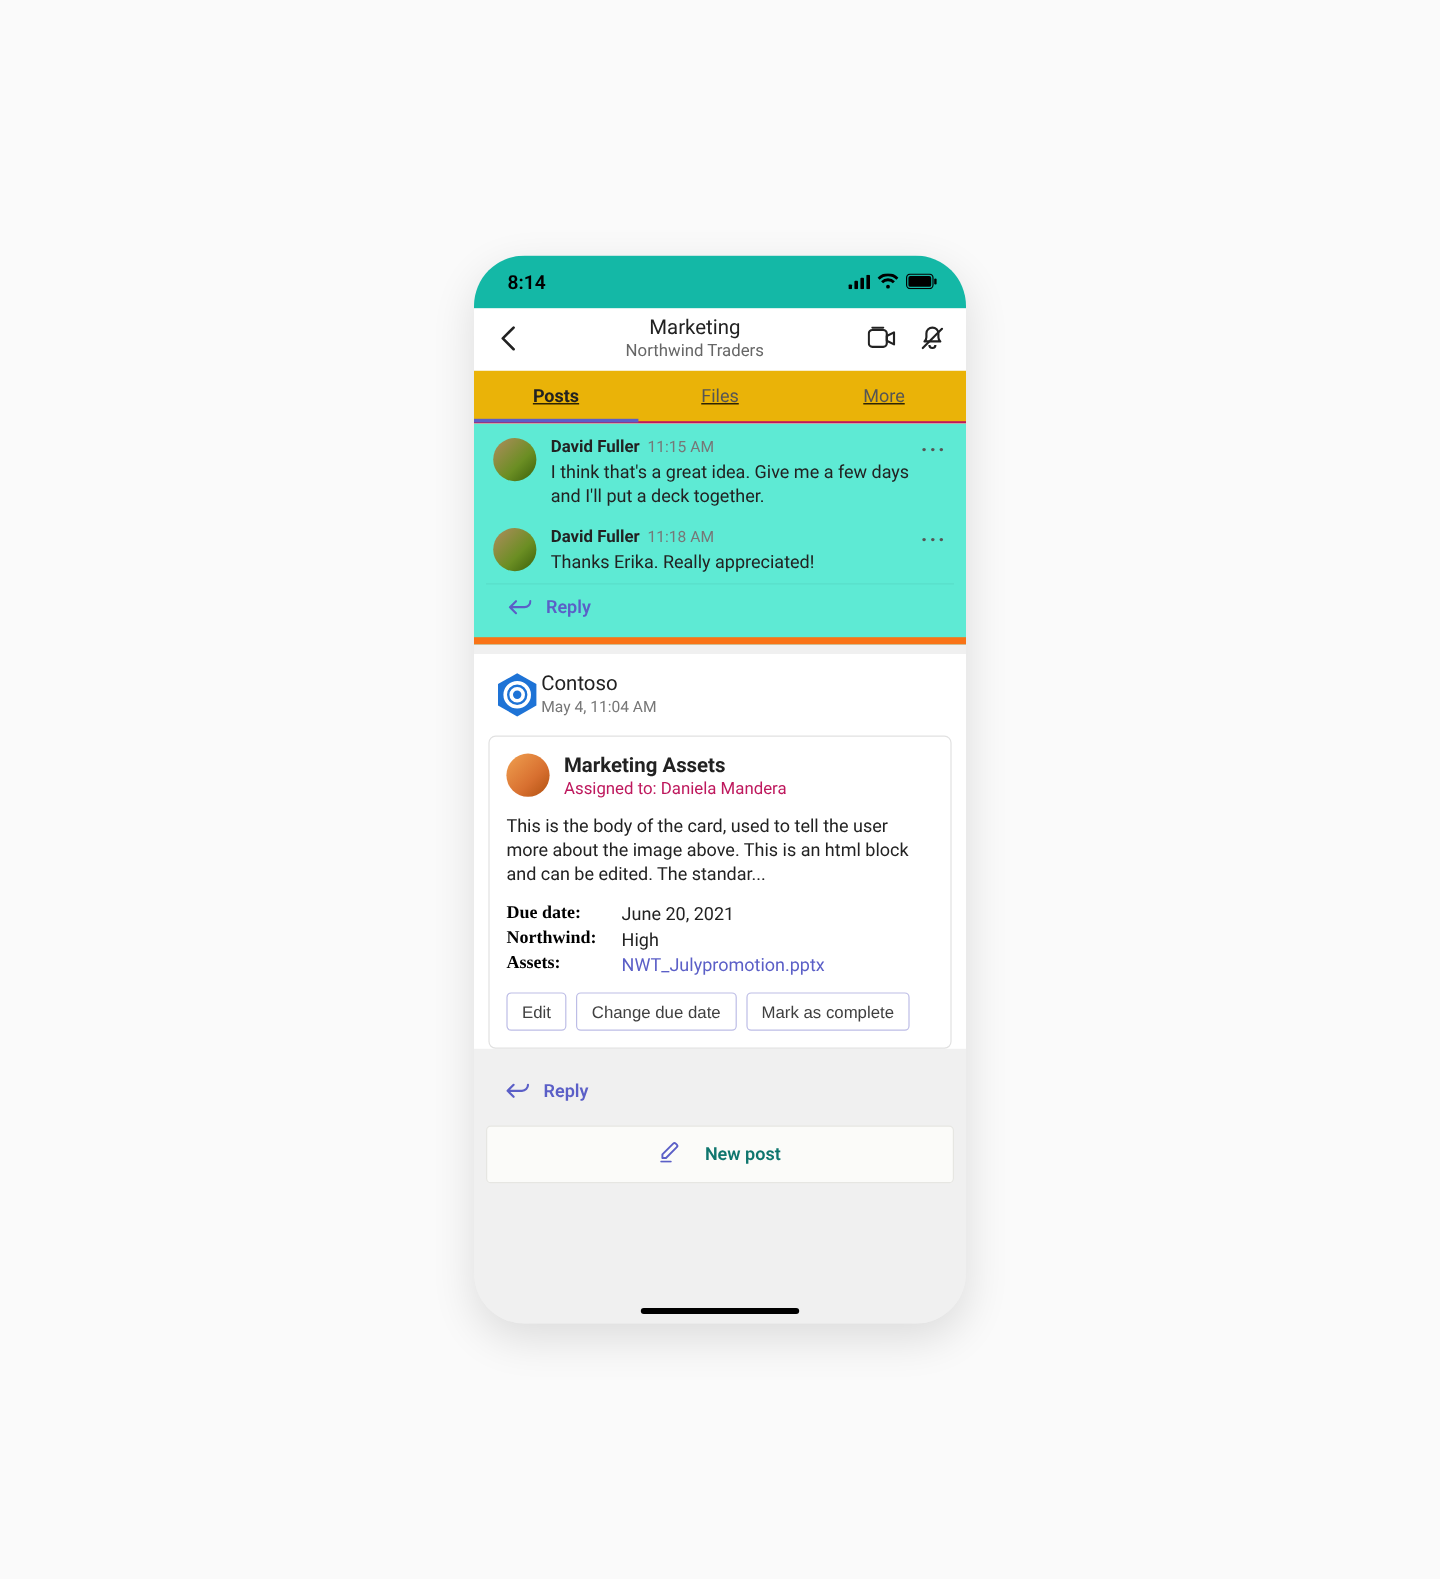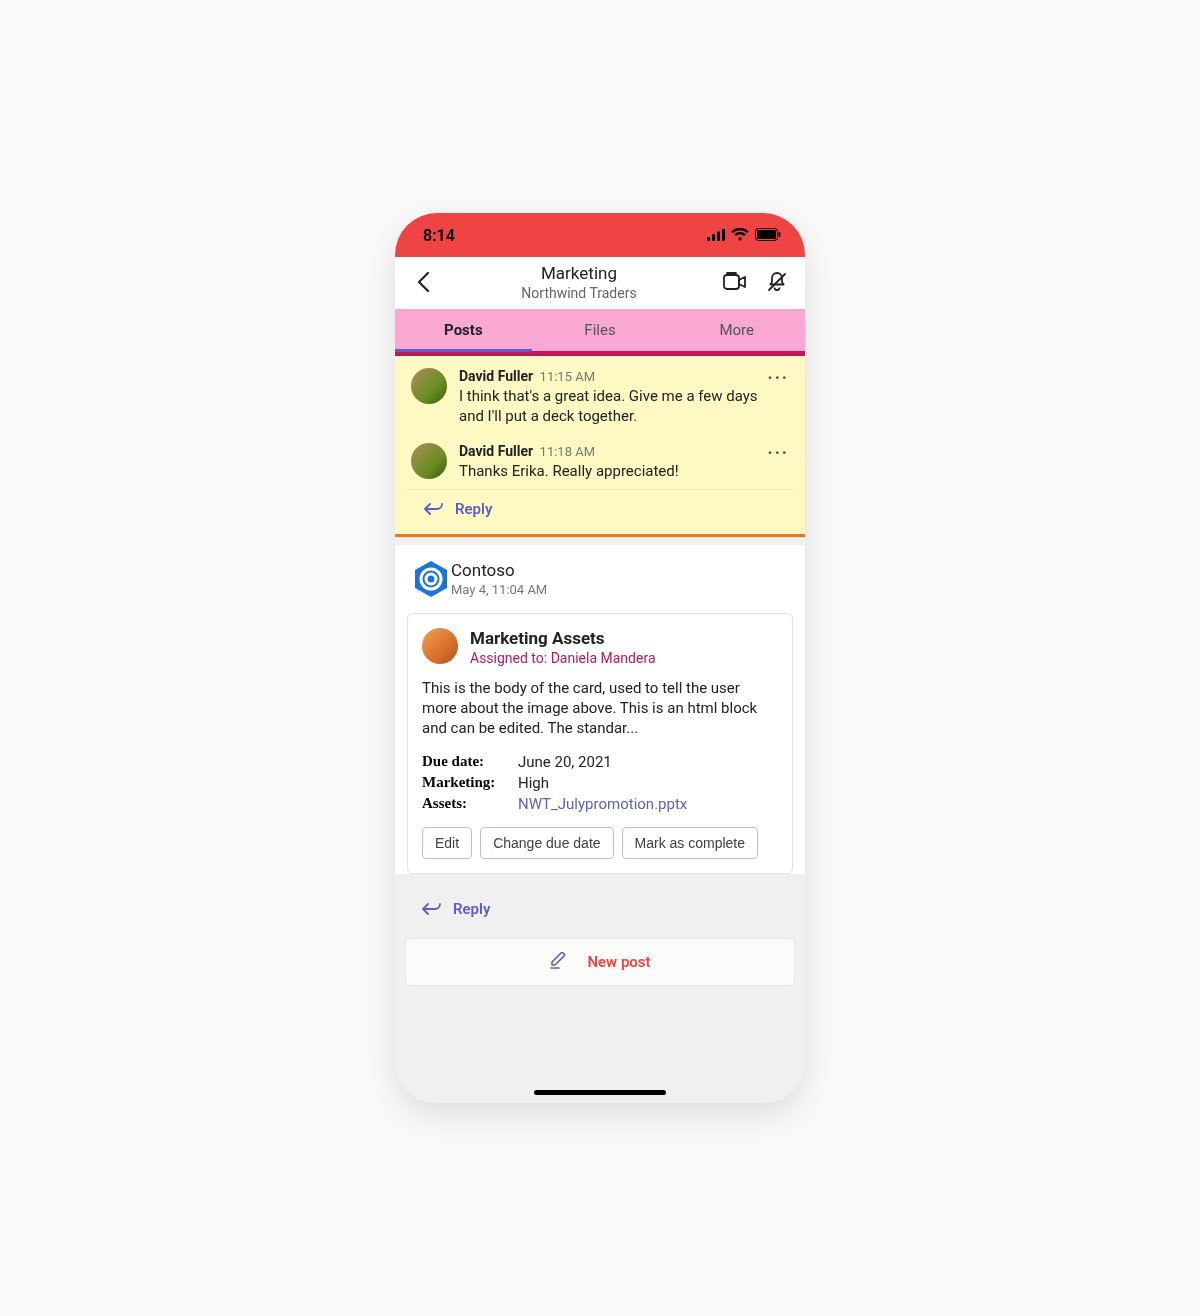--- a/index.html
+++ b/index.html
@@ -19,21 +19,21 @@
     background: #f0f0f0;
     border-radius: 42px;
     overflow: hidden;
     box-shadow: 0 12px 36px rgba(0,0,0,0.12);
     display: flex;
     flex-direction: column;
     position: relative;
   }
   
   .status-bar {
-    background: #ef4444;
+    background: #14b8a6;
     height: 44px;
     display: flex;
     align-items: center;
     justify-content: space-between;
     padding: 0 24px 0 28px;
     font-weight: 600;
     font-size: 16px;
   }
   .status-icons { display: flex; align-items: center; gap: 6px; }
   
@@ -45,23 +45,24 @@
     gap: 8px;
   }
   .back { width: 28px; display:flex; align-items:center; justify-content:center; }
   .header-title { flex: 1; text-align: center; }
   .header-title .t1 { font-weight: 400; font-size: 17px; color: #222; }
   .header-title .t2 { font-size: 14px; color: #666; margin-top: 2px; }
   .header-icons { display: flex; gap: 18px; }
   .icon-btn { width: 24px; height: 24px; display:flex; align-items:center; justify-content:center; }
   
   .tabs {
-    background: #f9a8d4;
-    display: flex;
-    border-bottom: 5px solid #be185d;
+    background: #eab308;
+    display: flex;
+    border-bottom: 2px solid #be185d;
+    text-decoration: underline;
   }
   .tab {
     flex: 1;
     text-align: center;
     padding: 12px 0 12px;
     font-size: 15px;
     color: #555;
     font-weight: 400;
     position: relative;
     cursor: pointer;
@@ -69,21 +70,21 @@
   .tab.active { font-weight: 700; color: #222; }
   .tab.active::after {
     content: "";
     position: absolute;
     bottom: -1px; left: 0; right: 0;
     height: 3px;
     background: #5b5fc7;
   }
   
   .scroll { flex: 1; overflow: hidden; background: #f0f0f0; }
-  .thread-bg { background: #fef9c3; padding-bottom: 4px; border-bottom: 3px solid #f97316;}
+  .thread-bg { background: #5eead4; padding-bottom: 4px; border-bottom: 6px solid #f97316;}
   .msg {
     display: flex;
     padding: 12px 16px 4px;
     gap: 12px;
     position: relative;
   }
   .avatar {
     width: 36px; height: 36px;
     border-radius: 50%;
     background: linear-gradient(135deg,#b08c5f 0%, #6b8e23 60%, #3a5f0b 100%);
@@ -164,21 +165,21 @@
   .new-post-wrap { padding: 8px 10px 0; }
   .new-post {
     background: #fbfbf9;
     border: 1px solid #e6e6e2;
     border-radius: 4px;
     display:flex;
     align-items:center;
     justify-content:center;
     gap: 20px;
     padding: 12px 0;
-    color: #ef4444;
+    color: #0f766e;
     font-weight: 600;
     font-size: 15px;
     cursor: pointer;
   }
   
   .home-ind {
     position: absolute;
     bottom: 8px; left: 50%;
     transform: translateX(-50%);
     width: 132px;
@@ -311,21 +312,21 @@
             <div class="card-sub">Assigned to: Daniela Mandera</div>
           </div>
         </div>
         <div class="card-body">This is the body of the card, used to tell the user more about the image above. This is an html block and can be edited. The standar...</div>
         <div class="facts">
           <div class="fact-row">
             <div class="fact-k">Due date:</div>
             <div class="fact-v">June 20, 2021</div>
           </div>
           <div class="fact-row">
-            <div class="fact-k">Marketing:</div>
+            <div class="fact-k">Northwind:</div>
             <div class="fact-v">High</div>
           </div>
           <div class="fact-row">
             <div class="fact-k">Assets:</div>
             <div class="fact-v link">NWT_Julypromotion.pptx</div>
           </div>
         </div>
         <div class="card-actions">
           <button class="pill">Edit</button>
           <button class="pill">Change due date</button>

